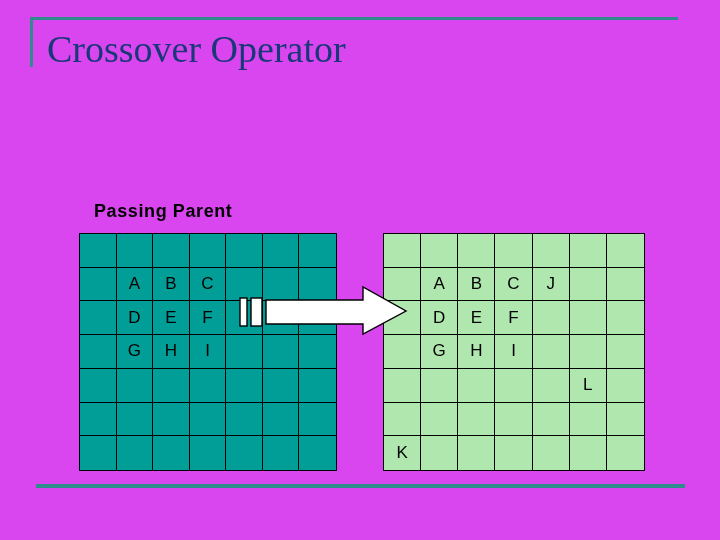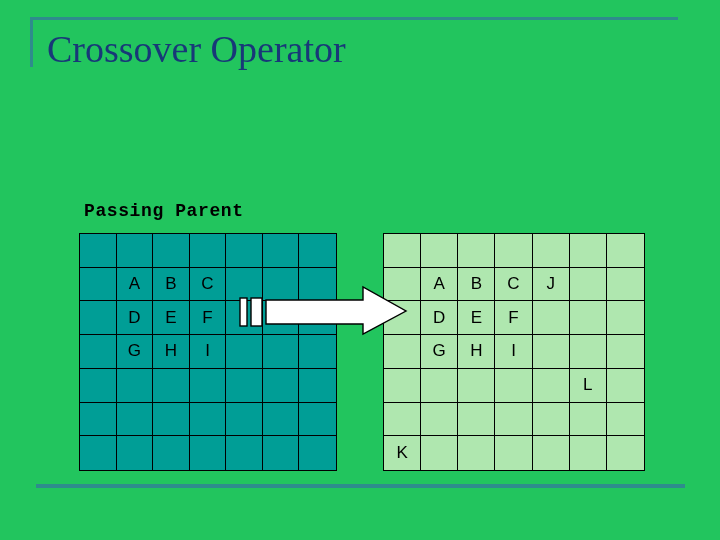--- a/index.html
+++ b/index.html
@@ -1,32 +1,32 @@
 <!DOCTYPE html>
 <html><head>
 <meta charset="utf-8">
 <style>
   html,body{margin:0;padding:0;}
   body{width:720px;height:540px;background:#ffffff;position:relative;overflow:hidden;
        font-family:"Liberation Sans",sans-serif;}
-  #slide{position:absolute;inset:0;width:720px;height:540px;background:#22c55e;}
+  #slide{position:absolute;inset:0;width:720px;height:540px;background:#d946ef;}
 
   
   .top-rule{position:absolute;left:30px;top:17px;width:648px;height:3px;background:var(--accent);}
   .title-bar{position:absolute;left:30px;top:17px;width:3px;height:50px;background:var(--accent);}
   .bottom-rule{position:absolute;left:36px;top:484px;width:649px;height:4px;background:var(--accent);}
 
   
   .slide-title{position:absolute;left:47px;top:27px;font-family:"Liberation Serif",serif;
     font-size:38px;font-weight:normal;color:var(--title-color);white-space:nowrap;letter-spacing:0px;}
 
   
   .grid-label{position:absolute;top:201px;font-size:18px;font-weight:bold;color:#000;
     letter-spacing:0.6px;white-space:nowrap;}
-  #passing-label{left:84px;font-family:Liberation Mono, monospace;}
+  #passing-label{left:94px;}
   #target-label{left:405px;}
 
   
   .ga-grid{position:absolute;top:233px;height:238px;display:grid;
     grid-template-columns:repeat(7,1fr);grid-template-rows:repeat(7,1fr);
     border:1.5px solid #000;box-sizing:border-box;}
   #passing-grid{left:79px;width:258px;}
   #target-grid{left:383px;width:262px;}
   .cell{border-right:1px solid #000;border-bottom:1px solid #000;
     display:flex;align-items:center;justify-content:center;

